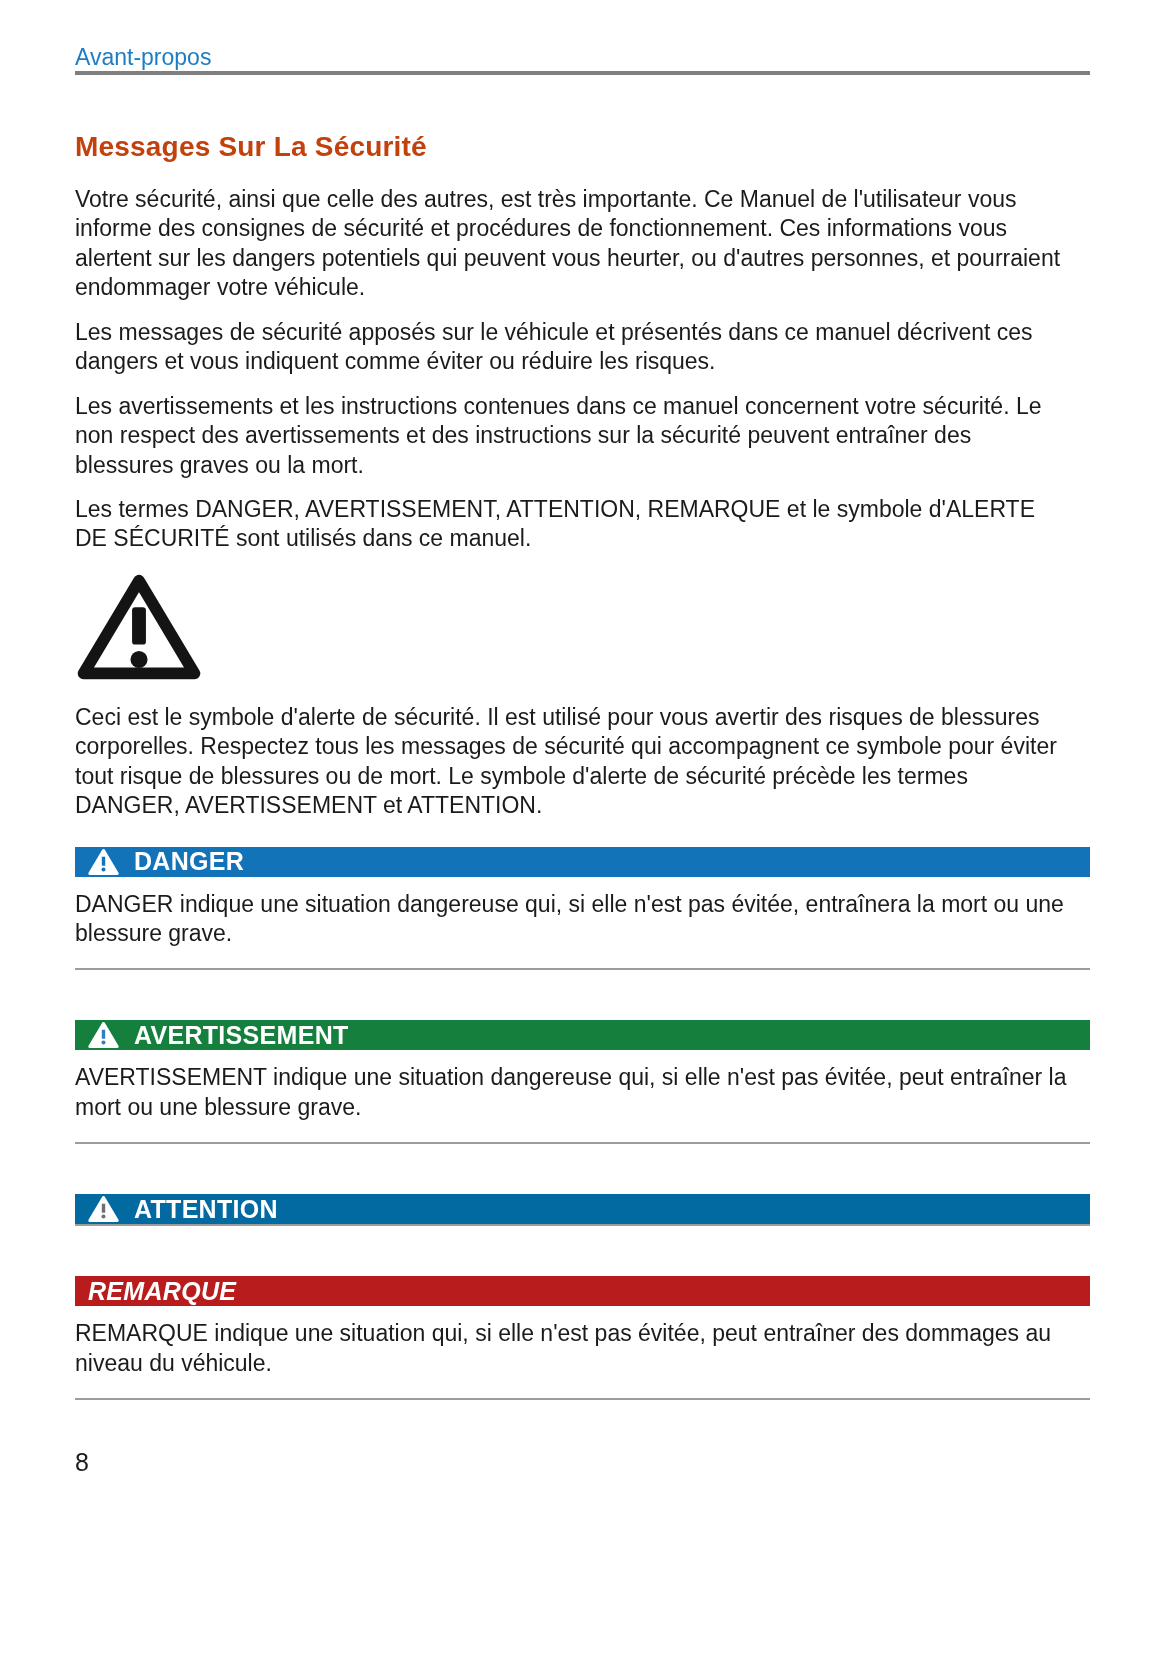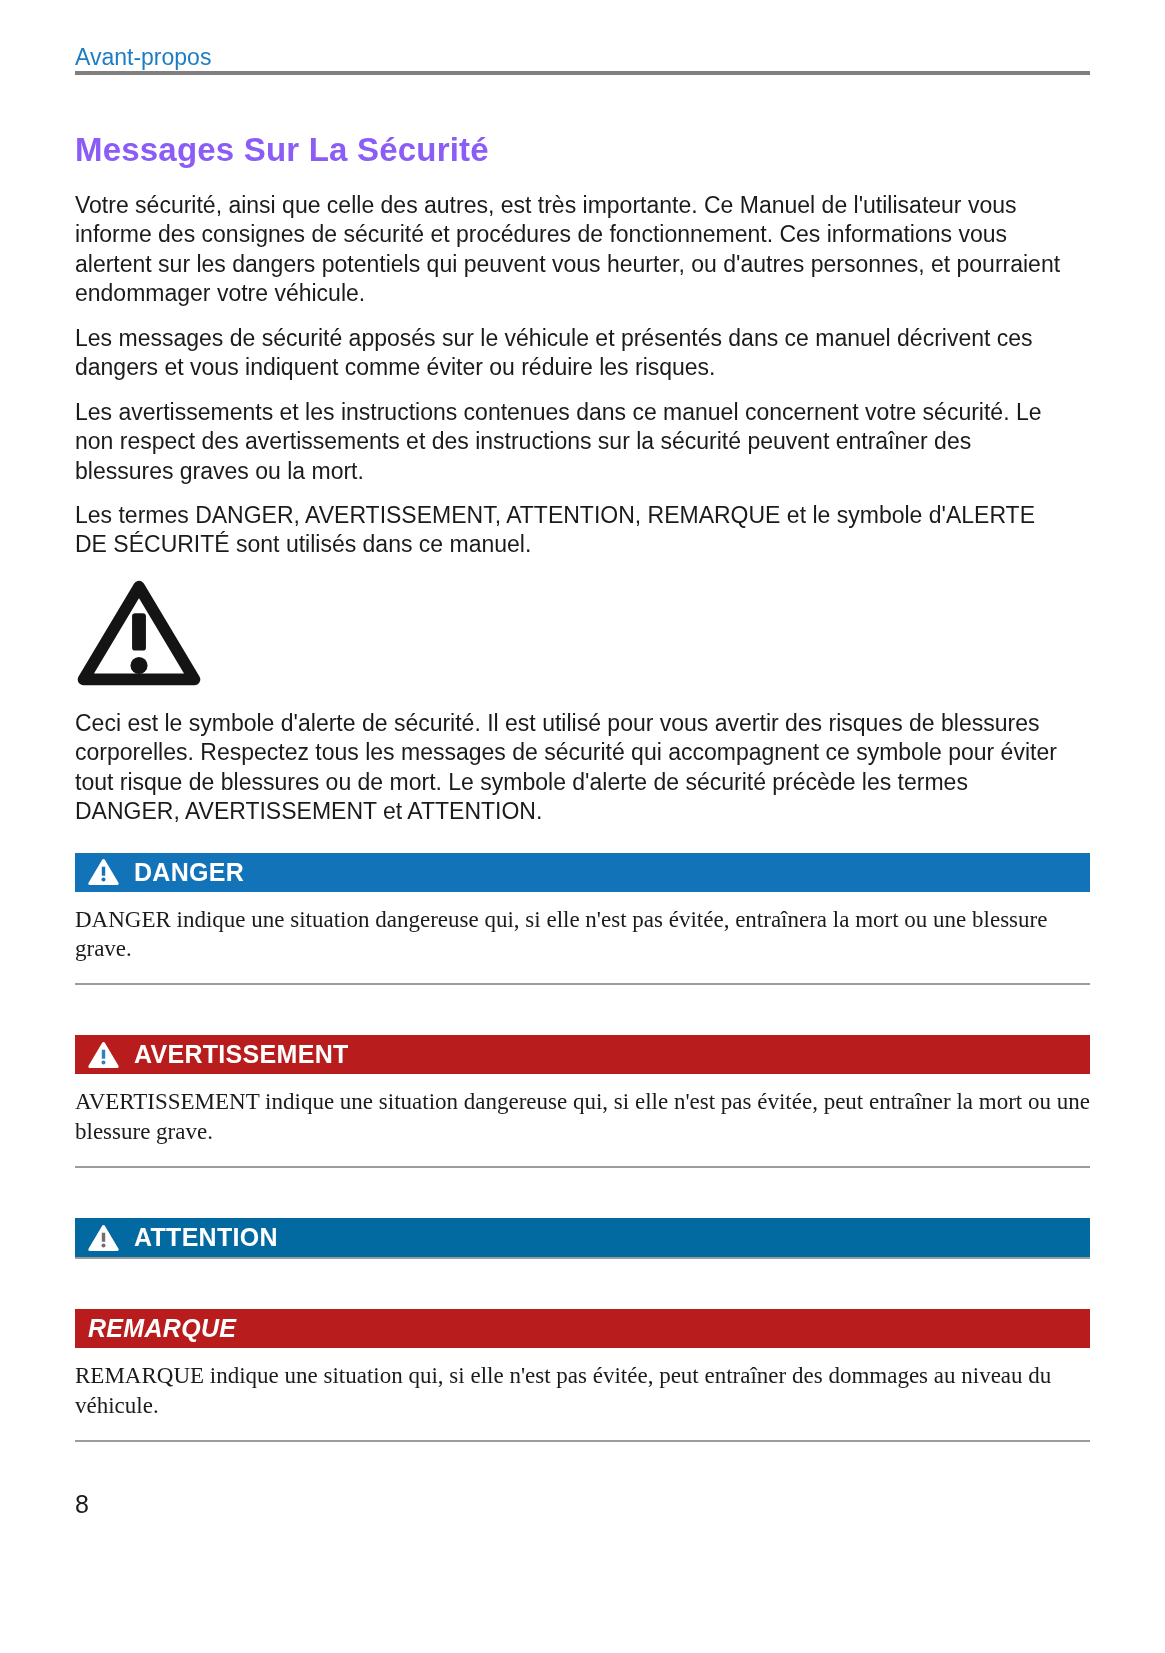--- a/index.html
+++ b/index.html
@@ -19,22 +19,22 @@
     font-size: 23px;
     margin-bottom: 0;
   }
   .header-rule {
     border: none;
     border-top: 4px solid #7f7f7f;
     margin-bottom: 56px;
   }
 
   .page-title {
-    color: #8b5cf6;
-    font-size: 33px;
+    color: #c2410c;
+    font-size: 28px;
     font-weight: bold;
     margin-bottom: 22px;
     letter-spacing: 0.2px;
   }
 
   .body-text {
     font-size: 23px;
     line-height: 1.28;
     max-width: 990px;
     margin-bottom: 15px;
@@ -44,40 +44,40 @@
     margin: 16px 0 20px 0;
     line-height: 0;
   }
 
   .callout { margin-top: 50px; }
   .callout.first { margin-top: 26px; }
 
   .banner {
     display: flex;
     align-items: center;
-    height: 39px;
+    height: 30px;
     padding-left: 13px;
     color: #ffffff;
     background: #555;
   }
   .banner .w-icon {
     width: 31px;
     height: 28px;
     margin-right: 15px;
     display: inline-block;
     line-height: 0;
   }
   .banner .label {
     font-size: 25px;
     font-weight: bold;
     letter-spacing: 0.3px;
   }
   .banner.remark .label { font-style: italic; }
 
-  .callout .body-text { margin-top: 13px; margin-bottom: 20px; max-width: 1015px; font-family: Liberation Serif, serif; }
+  .callout .body-text { margin-top: 13px; margin-bottom: 20px; max-width: 1015px; }
   .callout-rule {
     border: none;
     border-top: 2px solid #9c9c9c;
   }
 
   .page-number {
     font-size: 25px;
     margin-top: 48px;
   }
 </style>
@@ -118,21 +118,21 @@
             <circle cx="50" cy="69" r="6.5" style="fill:var(--cb,#333)"></circle>
           </svg>
         </span>
         <span class="label">DANGER</span>
       </div>
       <p class="body-text">DANGER indique une situation dangereuse qui, si elle n'est pas évitée, entraînera la mort ou une blessure grave.</p>
       <hr class="callout-rule">
     </section>
 
     <section class="callout">
-      <div class="banner" style="background-color: #b91c1c; --cb: #2f80c2;">
+      <div class="banner" style="background-color: #15803d; --cb: #2f80c2;">
         <span class="w-icon">
           <svg viewBox="0 0 100 90" width="31" height="28" aria-hidden="true">
             <path d="M50 8 L94 82 L6 82 Z" fill="#ffffff" stroke="#ffffff" stroke-width="10" stroke-linejoin="round"></path>
             <rect x="44.5" y="28" width="11" height="29" style="fill:var(--cb,#333)"></rect>
             <circle cx="50" cy="69" r="6.5" style="fill:var(--cb,#333)"></circle>
           </svg>
         </span>
         <span class="label">AVERTISSEMENT</span>
       </div>
       <p class="body-text">AVERTISSEMENT indique une situation dangereuse qui, si elle n'est pas évitée, peut entraîner la mort ou une blessure grave.</p>

